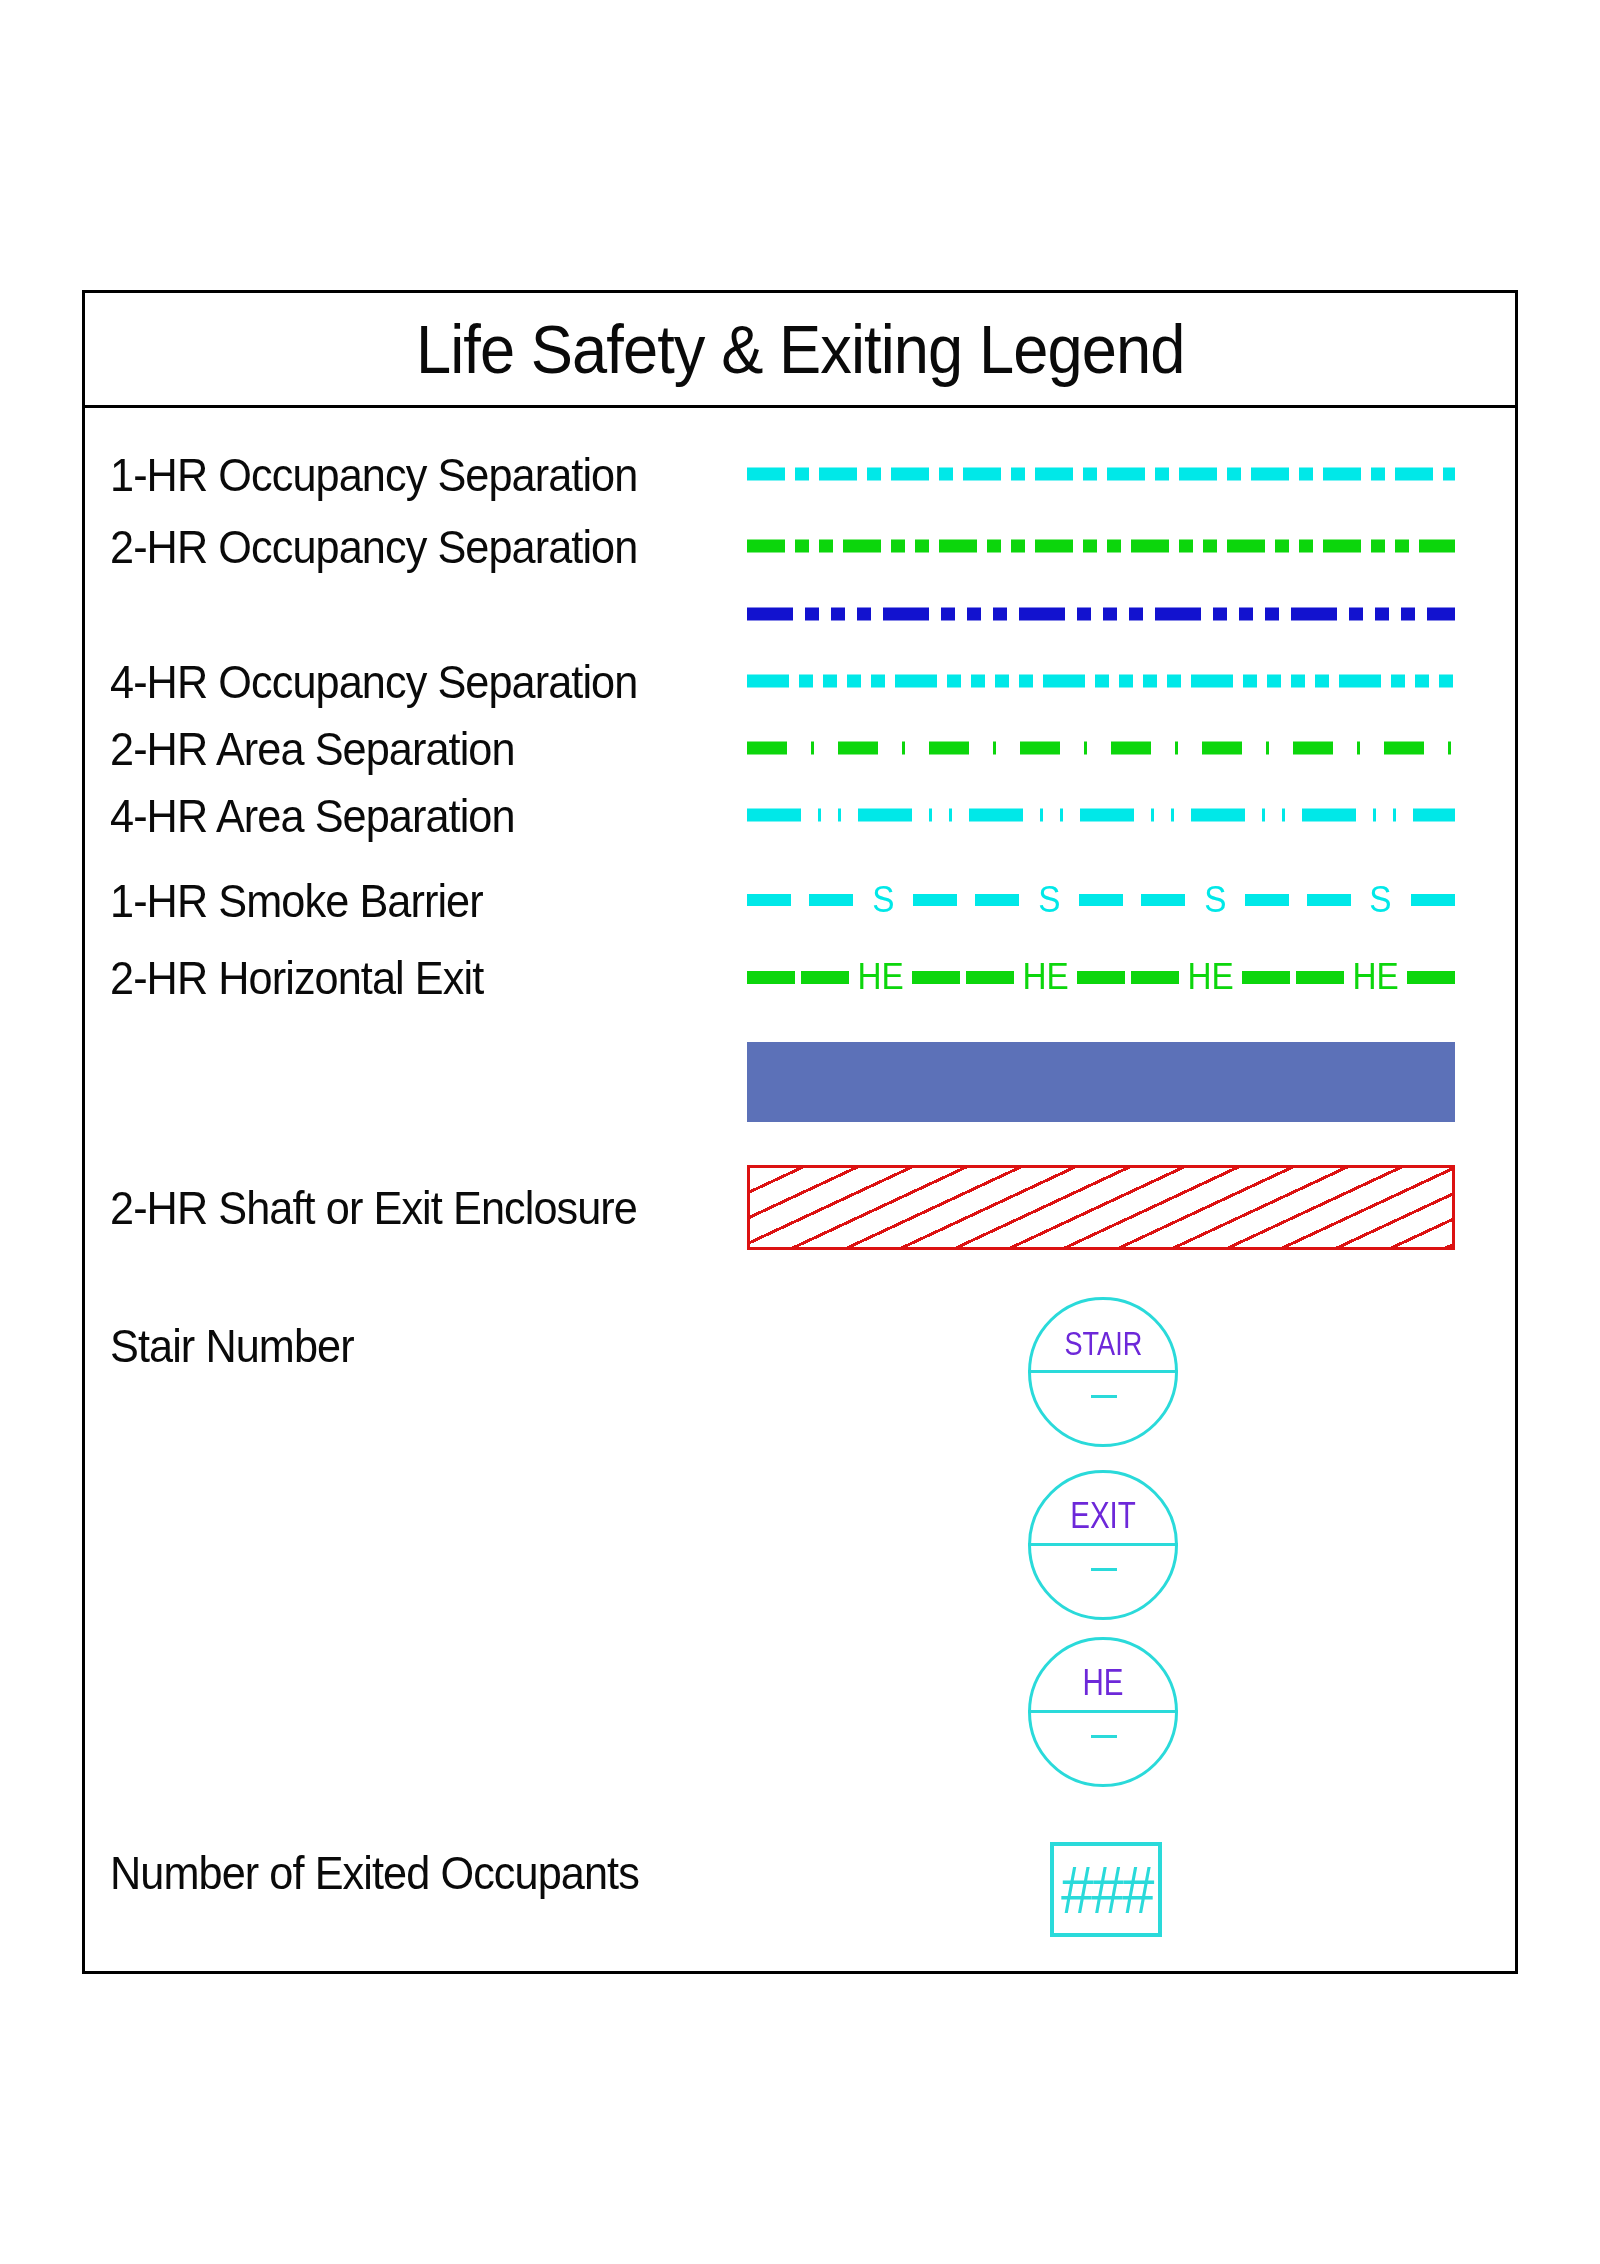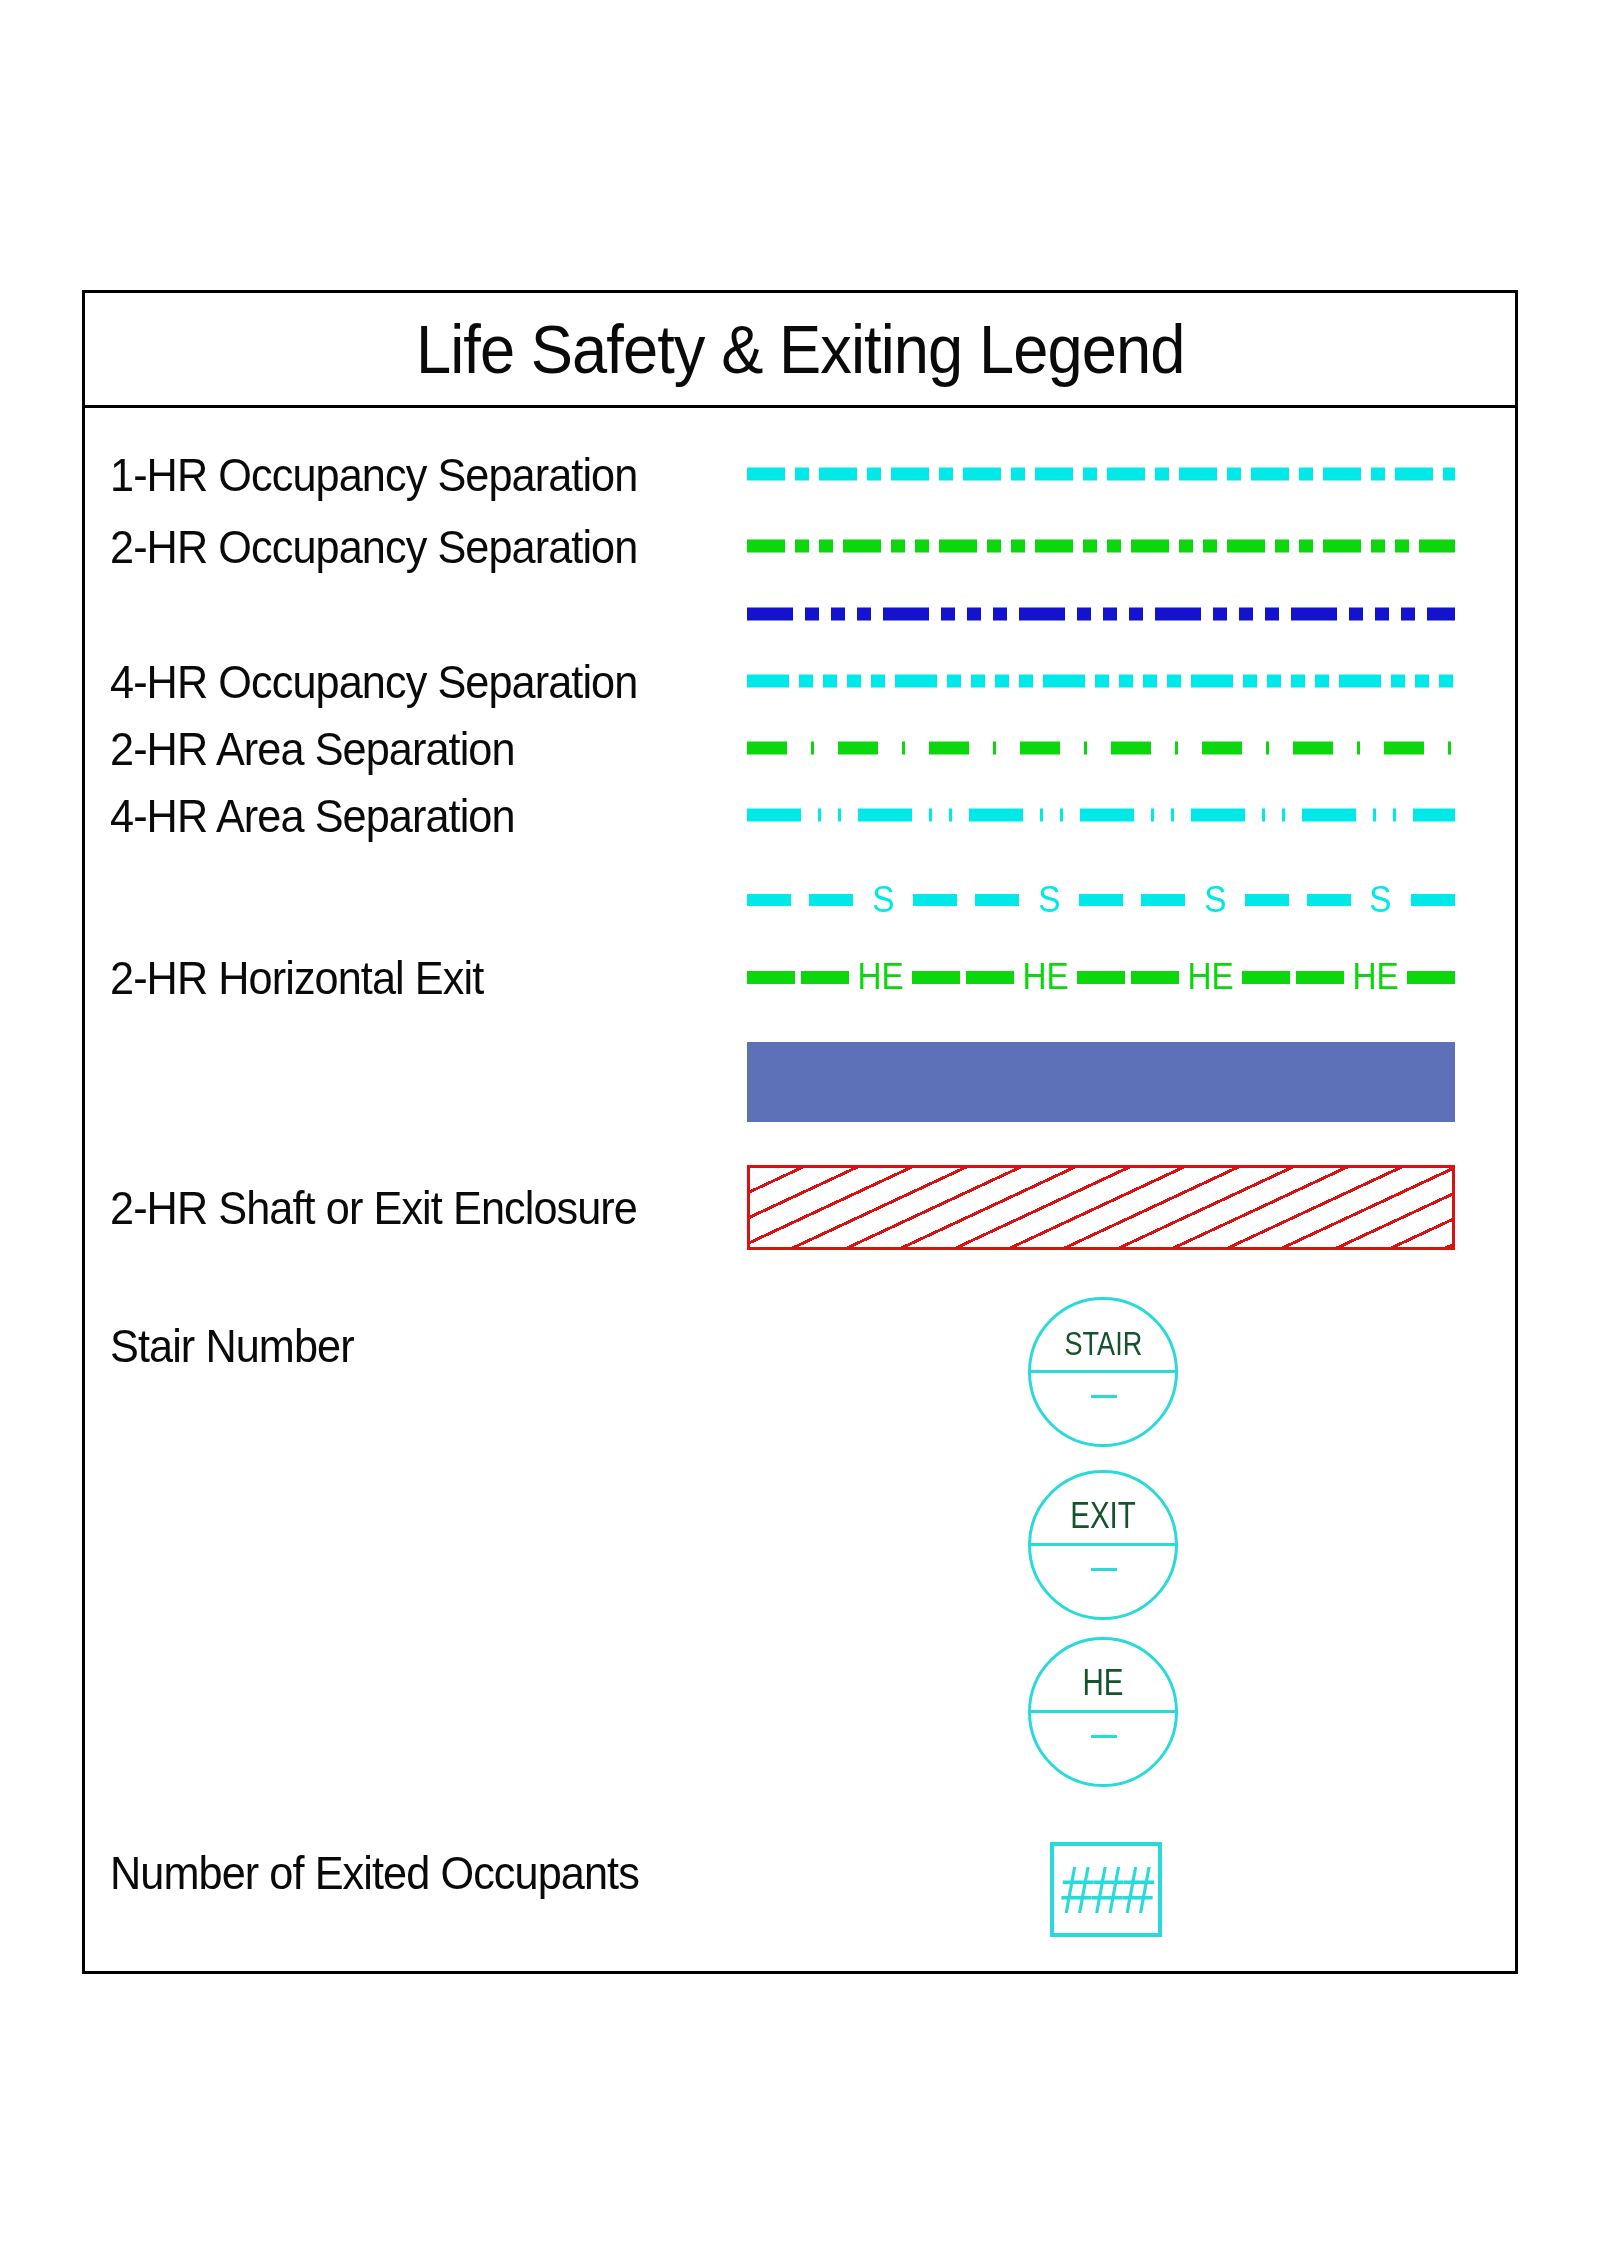--- a/index.html
+++ b/index.html
@@ -21,21 +21,21 @@
   .dash-green{width:48px;height:13px;background:#0cd60c;}
   .marker-letter{font-size:37px;display:inline-block;transform:scaleX(0.9);white-space:nowrap;}
   .bar-corridor{position:absolute;left:662px;width:708px;height:80px;background:#5c71b8;}
   .bar-shaft{position:absolute;left:662px;width:708px;height:85px;border:3px solid #dc1212;
         box-sizing:border-box;background:repeating-linear-gradient(155deg,
         #ffffff 0px,#ffffff 20px,#dc1212 20px,#dc1212 23px);}
   .sym-circle{position:absolute;width:150px;height:150px;border:3px solid #2adada;
         border-radius:50%;box-sizing:border-box;}
   .sym-chord{position:absolute;left:-3px;top:70px;width:150px;height:3px;background:#2adada;}
   .sym-top-text{position:absolute;left:0;top:22px;width:144px;text-align:center;
-        color:#14532d;font-size:36px;}
+        color:#6d28d9;font-size:36px;}
   .sym-top-text .cond2{display:inline-block;transform:scaleX(0.82);white-space:nowrap;}
   .sym-sub-dash{position:absolute;left:60px;top:95px;width:26px;height:3px;background:#2adada;}
   .occ-box{position:absolute;width:112px;height:95px;border:4px solid #2adada;
         box-sizing:border-box;display:flex;align-items:center;justify-content:center;}
   .occ-text{color:#2adada;font-size:66px;font-style:italic;letter-spacing:-2px;
         display:inline-block;transform:scaleX(0.88);}
   svg{display:block;}
 </style>
 </head>
 <body>
@@ -91,20 +91,23 @@
 
     <div class="row-label" style="top:492px">
       <span class="cond">4-HR Area Separation</span>
     </div>
     <div class="swatch" style="top:514px">
       <svg width="708" height="16">
         <line x1="0" y1="8" x2="708" y2="8" stroke="#00e8e8" stroke-width="13" stroke-dasharray="54 17 3 17 3 17"></line>
       </svg>
     </div>
 
+    <div class="row-label" style="top:577px">
+      <span class="cond">1-HR Smoke Barrier</span>
+    </div>
     <div class="marker-row" style="top:587px;color:#00e8e8">
       <span class="dash-cyan"></span>
       <span class="dash-cyan"></span>
       <span class="marker-letter">S</span>
       <span class="dash-cyan"></span>
       <span class="dash-cyan"></span>
       <span class="marker-letter">S</span>
       <span class="dash-cyan"></span>
       <span class="dash-cyan"></span>
       <span class="marker-letter">S</span>

